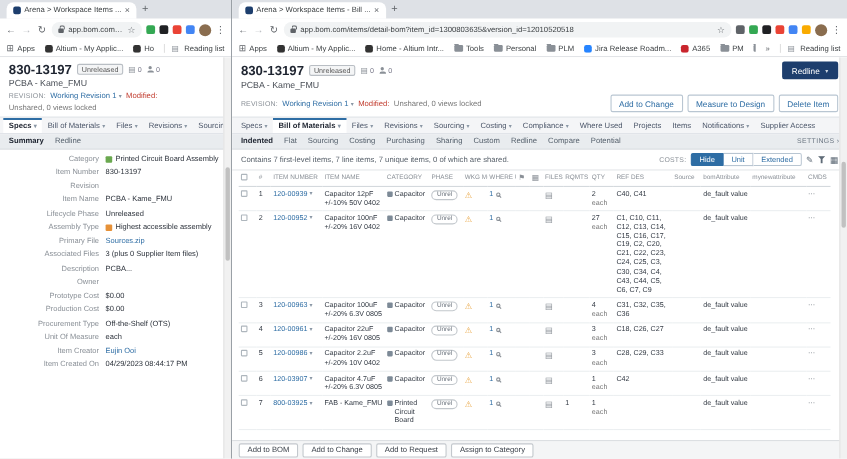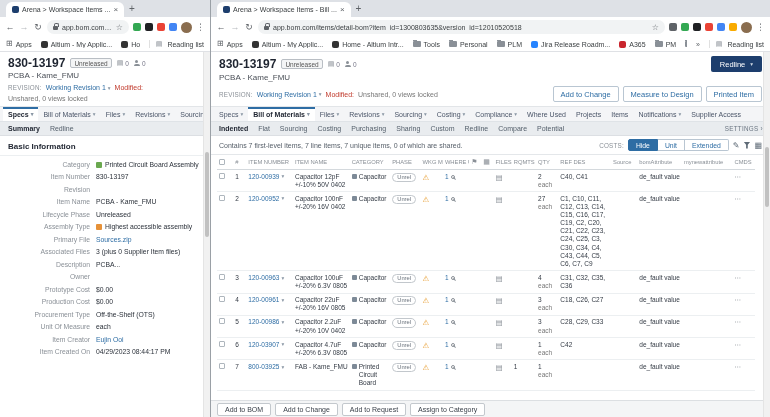--- a/index.html
+++ b/index.html
@@ -210,21 +210,20 @@
           </div>
           <div class="ttab">
             <span>Sourcing</span>
             <span class="caret">▾</span>
           </div>
         </div>
       <div class="subtabs-row" id="subtabs-left">
           <div class="stab active"><span>Summary</span></div>
           <div class="stab"><span>Redline</span></div>
         </div>
-      <div class="section-title">Basic Information</div>
       <div class="fields" id="fields-left">
           <div class="field">
             <div class="f-label">Category</div>
             <div class="f-value"><span class="f-ic chip"></span>Printed Circuit Board Assembly</div>
           </div>
           <div class="field">
             <div class="f-label">Item Number</div>
             <div class="f-value">830-13197</div>
           </div>
           <div class="field">
@@ -390,21 +389,21 @@
         <span class="rev-label">REVISION:</span>
         <span class="rev-value">
             <span>Working Revision 1</span>
             <span class="caret">▾</span>
           </span>
         <span class="modified">Modified:</span>
         <span class="muted">Unshared, 0 views locked</span>
         <div class="hdr-btns" id="hdr-btns">
             <button class="btn-light">Add to Change</button>
             <button class="btn-light">Measure to Design</button>
-            <button class="btn-light">Printed Item</button>
+            <button class="btn-light">Delete Item</button>
           </div>
       </div>
       <div class="tabs-row" id="tabs-right">
           <div class="ttab">
             <span>Specs</span>
             <span class="caret">▾</span>
           </div>
           <div class="ttab active">
             <span>Bill of Materials</span>
             <span class="caret">▾</span>

